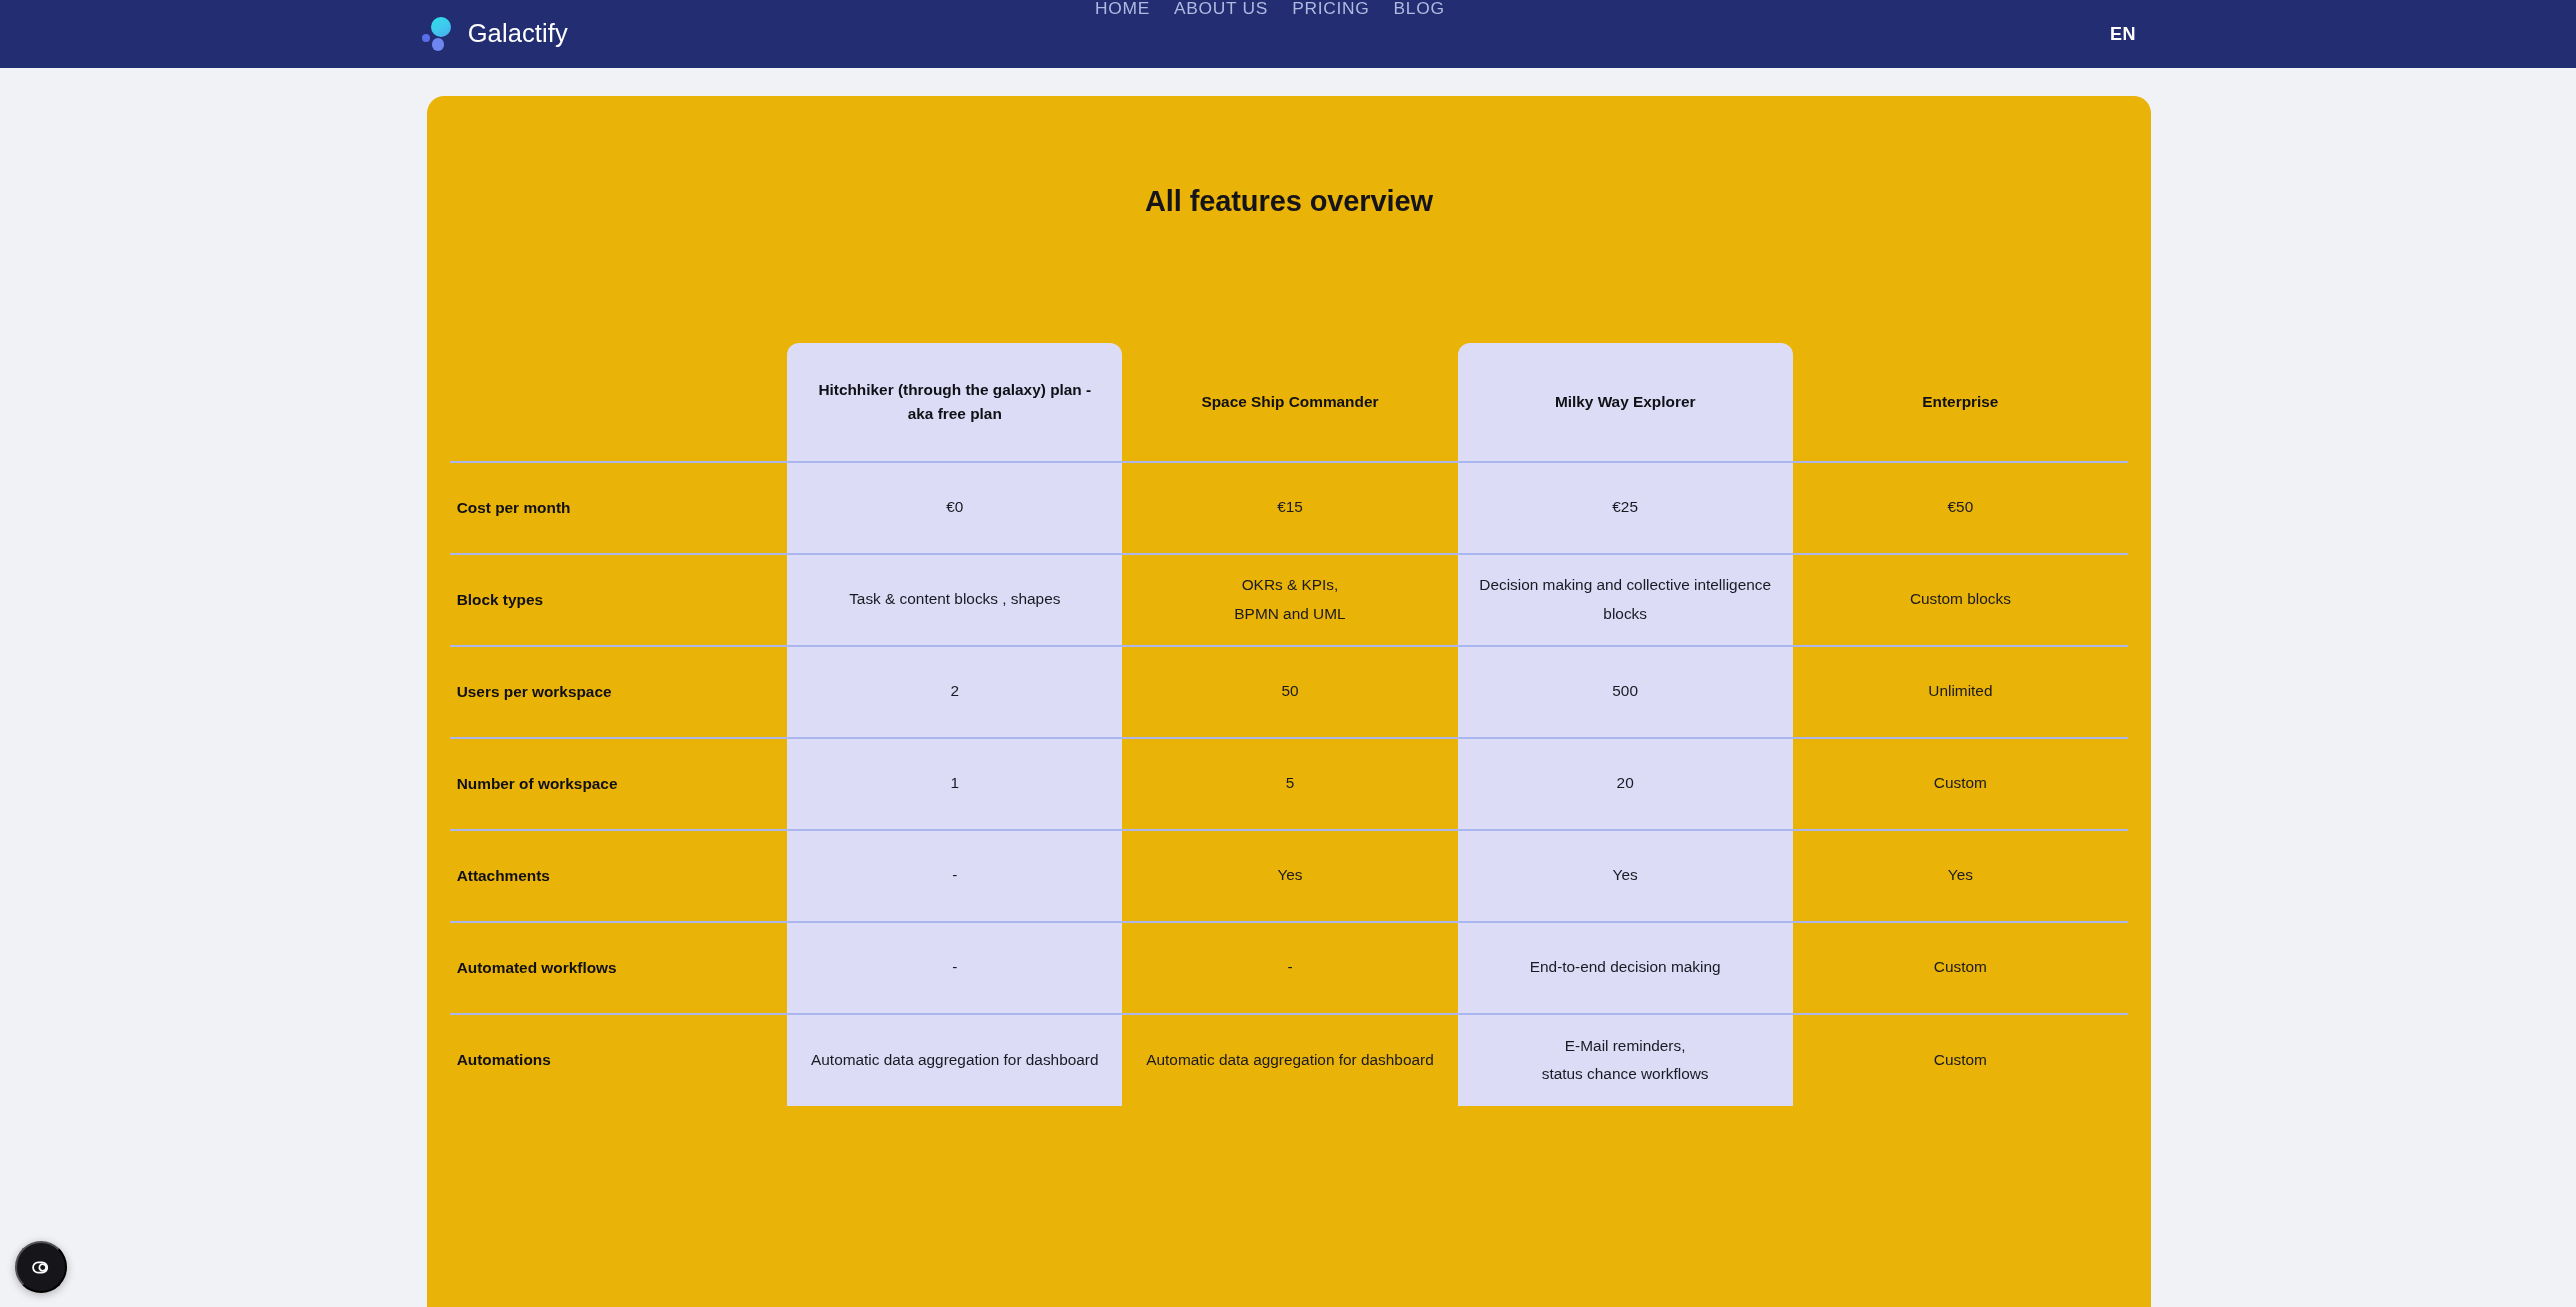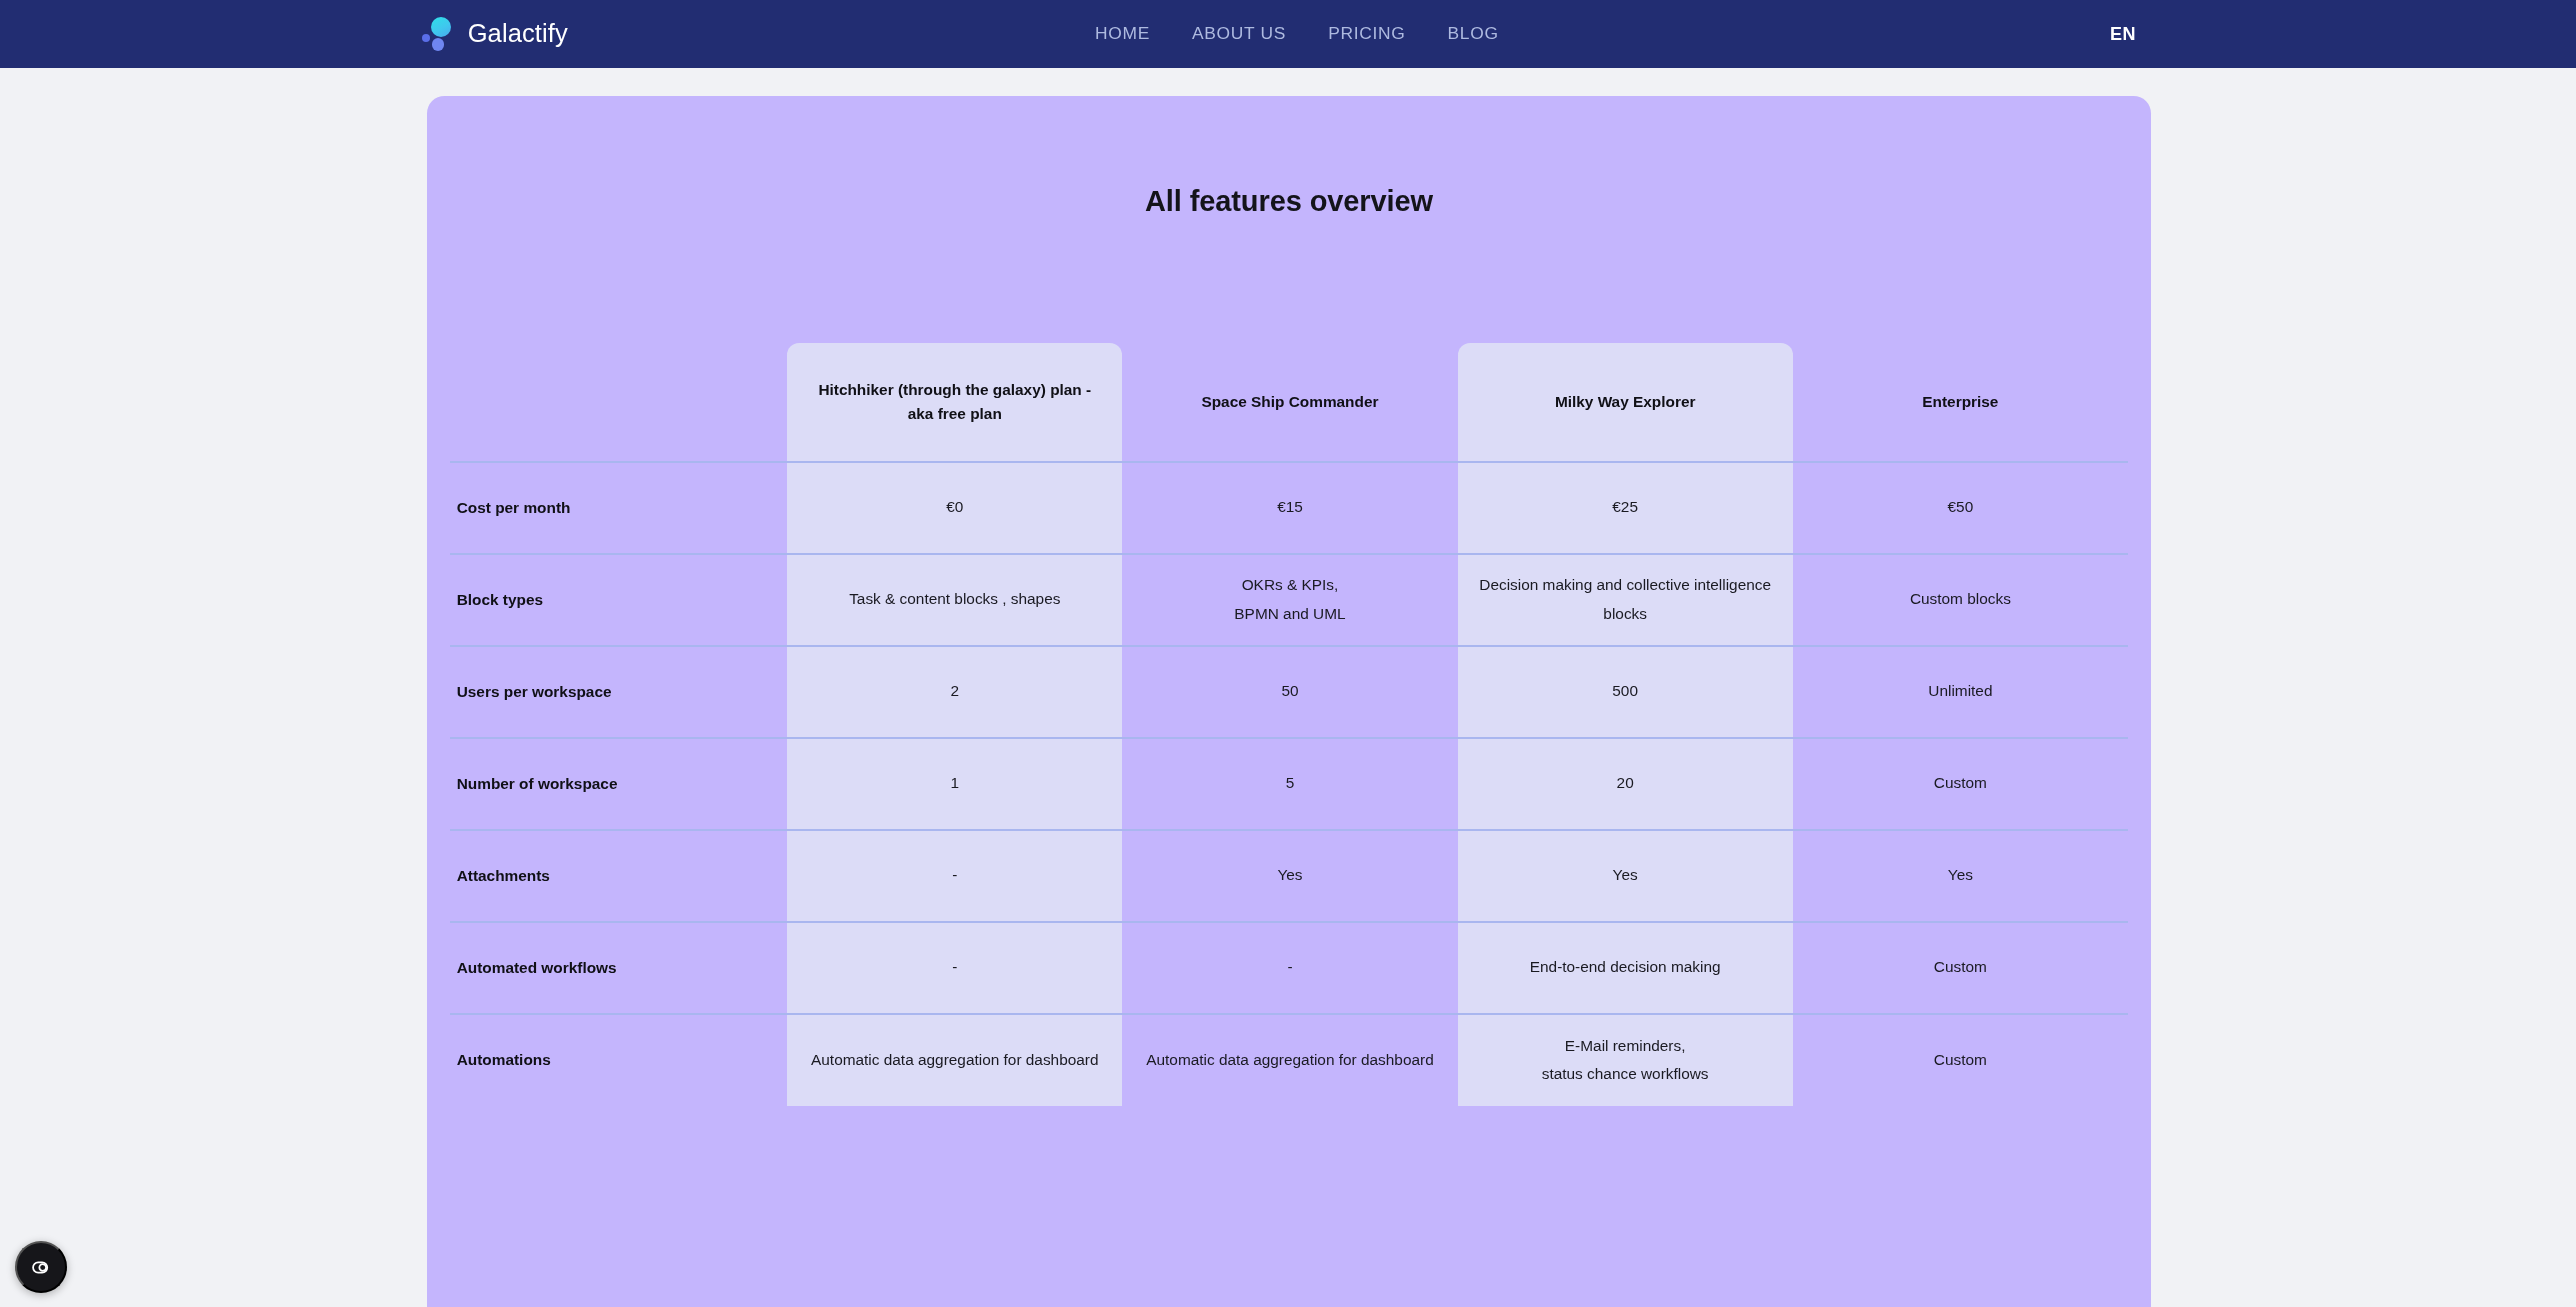--- a/index.html
+++ b/index.html
@@ -74,22 +74,21 @@
     letter-spacing: 0.1px;
     line-height: 1;
   }
 
   .nav-links {
     position: absolute;
     left: 1095px;
     top: 0;
     height: 68px;
     display: flex;
-    align-items: center;
-    gap: 42px;
+    gap: 24px;
   }
   .nav-link {
     color: #aebae0;
     font-size: 17.4px;
     font-weight: 500;
     letter-spacing: 0.7px;
     text-decoration: none;
     line-height: 1;
     white-space: nowrap;
   }
@@ -115,21 +114,21 @@
     height: 1240px;
     background: #f1f2f5;
   }
 
   .card {
     position: absolute;
     left: 427px;
     top: 27.5px;
     width: 1724px;
     height: 1212px;
-    background: #c4b5fd;
+    background: #eab308;
     border-radius: 17.4px 17.4px 0 0;
     overflow: hidden;
   }
 
   .card-title {
     text-align: center;
     font-size: 29px;
     font-weight: 700;
     color: #14141a;
     letter-spacing: -0.1px;

